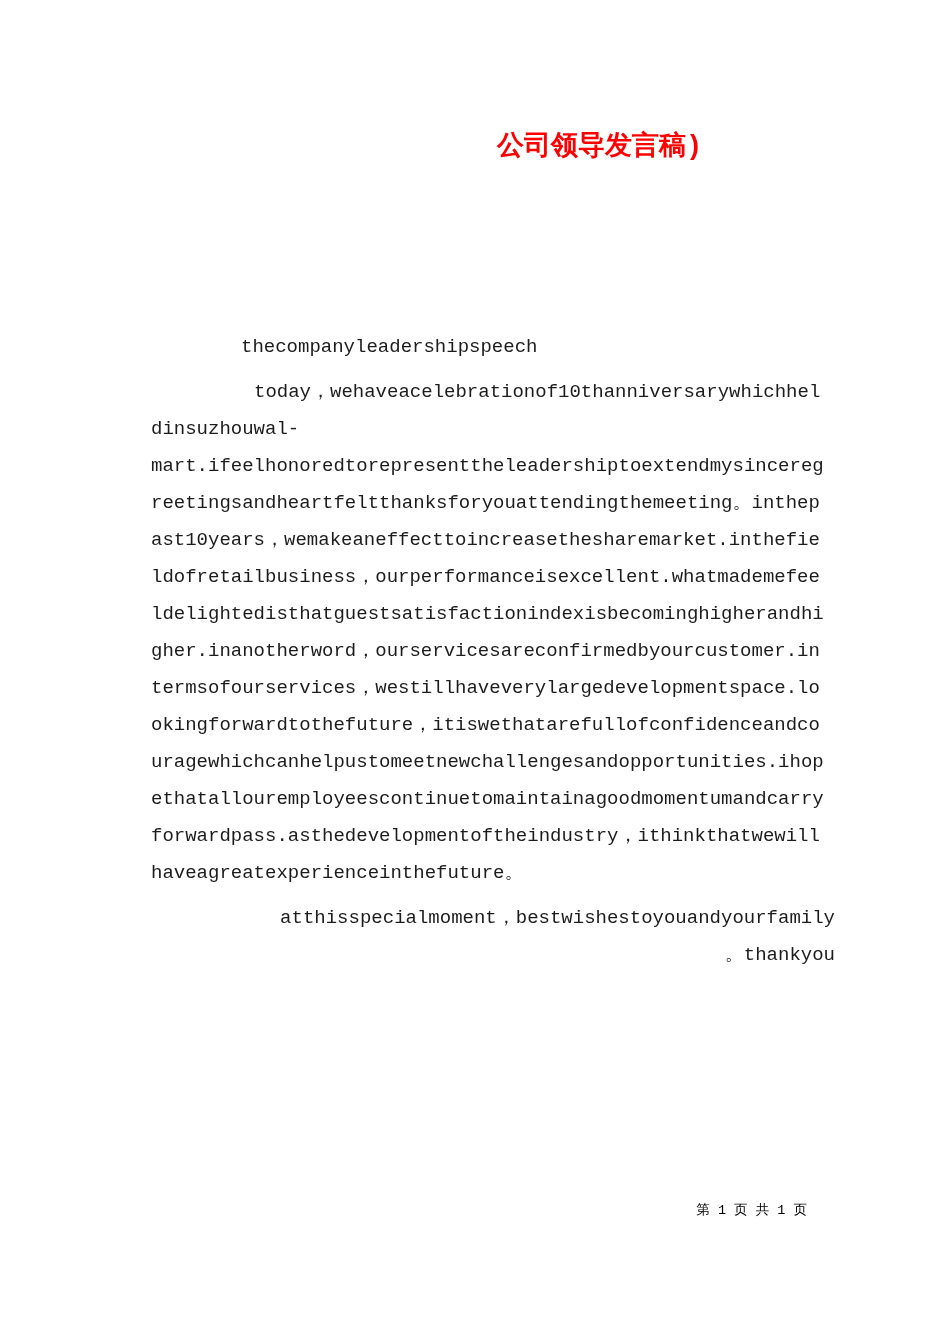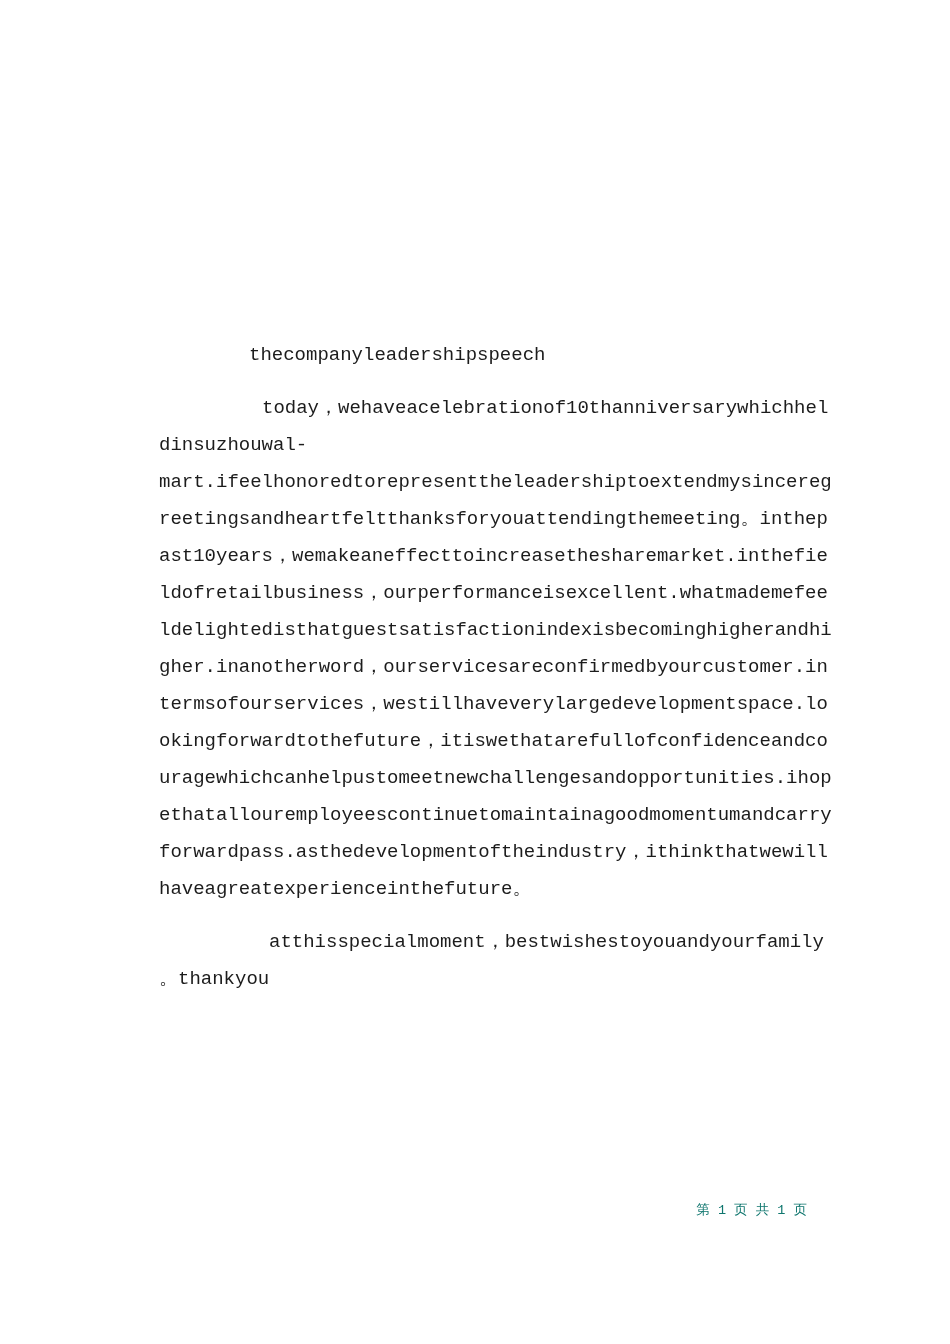--- a/index.html
+++ b/index.html
@@ -31,43 +31,44 @@
   .doc-body {
     position: absolute;
     left: 143px;
     top: 321px;
     width: 700px;
     font-size: 19px;
     line-height: 37px;
     color: #1c1c1c;
   }
   .para {
-    margin: 16px;
+    margin: 8px;
     white-space: pre; 
     font-family: Liberation Mono, monospace;
   }
   .para-1 { text-indent: 90px; }
   .para-2 { text-indent: 100px; }
   .para-3 { text-indent: 103px; }
-  .para-4 { text-indent: 110px; }
+  .para-4 { text-indent: 110px; text-align: right; }
   .page-footer {
     position: absolute;
     right: 143px;
     top: 1202px;
     font-size: 13.5px;
     line-height: 18px;
-    color: #0f766e;
+    color: #000000;
     white-space: pre;
   }
 </style>
 </head>
 <body>
 
 <div class="page">
 
+  <h1 class="doc-title">公司领导发言稿)</h1>
 
   <div class="doc-body">
     <p class="para para-1">thecompanyleadershipspeech</p>
     <p class="para para-3">today，wehaveacelebrationof10thanniversarywhichhel
 dinsuzhouwal-
 mart.ifeelhonoredtorepresenttheleadershiptoextendmysincereg
 reetingsandheartfeltthanksforyouattendingthemeeting。inthep
 ast10years，wemakeaneffecttoincreasethesharemarket.inthefie
 ldofretailbusiness，ourperformanceisexcellent.whatmademefee
 ldelightedisthatguestsatisfactionindexisbecominghigherandhi

